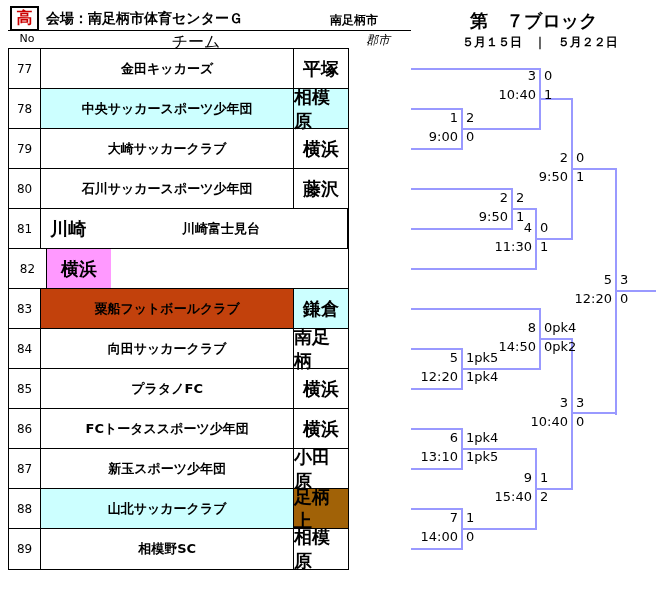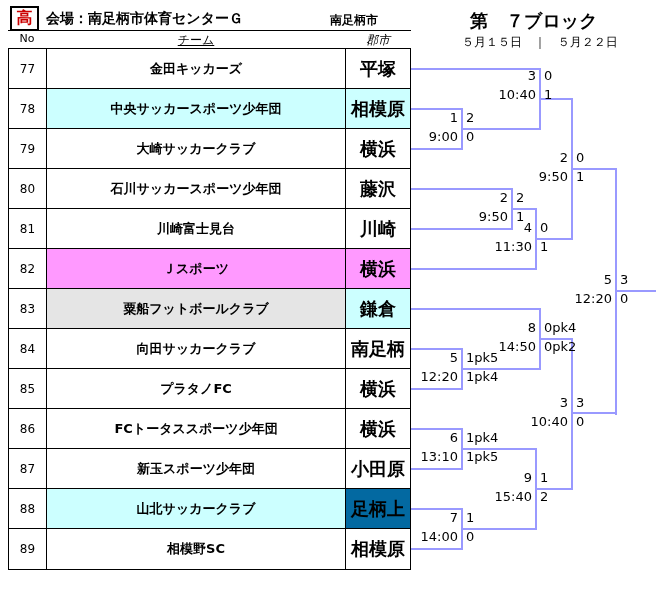--- a/index.html
+++ b/index.html
@@ -9,29 +9,29 @@
     font-family:"DejaVu Sans", sans-serif; color:#000; overflow:hidden;
   }
 
   
   .grade-box { position:absolute; left:10px; top:6px; width:29px; height:25px;
     border:2px solid #000; color:#cc0000; font-weight:bold; font-size:16px;
     display:flex; align-items:center; justify-content:center; background:#fff; }
   .venue-title { position:absolute; left:46px; top:10px; font-size:14px; font-weight:bold; }
   .venue-city  { position:absolute; left:330px; top:12px; font-size:12px; font-weight:bold; }
   .block-title { position:absolute; left:470px; top:9px; font-size:18px; font-weight:bold; }
-  .dates       { position:absolute; left:462px; top:34px; font-size:12px; font-weight:normal; }
+  .dates       { position:absolute; left:462px; top:34px; font-size:12px; font-weight:bold; }
   .header-underline { position:absolute; left:8px; top:30px; width:403px; height:1px; background:#000; }
   .colhdr { position:absolute; top:32px; font-size:11px; text-align:center; }
   .colhdr.no   { left:8px;  width:38px; }
-  .colhdr.team { left:46px; width:300px; font-size:12px;text-decoration:underline; }
+  .colhdr.team { left:46px; width:300px; font-size:16px;text-decoration:underline; }
   .colhdr.city { left:346px; width:64px; font-size:12px;font-style:italic; }
 
   
-  .ttable { position:absolute; left:8px; top:48px; width:403px; border:1px solid #000; background:#fff; }
+  .ttable { position:absolute; left:8px; top:48px; width:341px; border:1px solid #000; background:#fff; }
   .trow { display:flex; height:40px; border-bottom:1px solid #000; }
   .trow:last-child { border-bottom:none; }
   .cell { display:flex; align-items:center; justify-content:center; }
   .cell-no   { width:38px; border-right:1px solid #000; font-size:12px; }
   .cell-team { width:300px; border-right:1px solid #000; font-size:13px; font-weight:bold; }
   .cell-city { width:64px; font-size:18px; font-weight:bold; }
 
   
   .hline { position:absolute; height:2px; background:#9999ff; }
   .vline { position:absolute; width:2px;  background:#9999ff; }
@@ -71,31 +71,30 @@
     <div class="cell cell-team">大崎サッカークラブ</div>
     <div class="cell cell-city">横浜</div>
   </div>
   <div class="trow">
     <div class="cell cell-no">80</div>
     <div class="cell cell-team">石川サッカースポーツ少年団</div>
     <div class="cell cell-city">藤沢</div>
   </div>
   <div class="trow">
     <div class="cell cell-no">81</div>
+    <div class="cell cell-city">川崎</div>
     <div class="cell cell-team">川崎富士見台</div>
-    <div class="cell cell-city">川崎</div>
   </div>
   <div class="trow">
     <div class="cell cell-no">82</div>
-    <div class="cell cell-team" style="background: rgb(255, 153, 255);">Ｊスポーツ</div>
     <div class="cell cell-city" style="background: rgb(255, 153, 255);">横浜</div>
   </div>
   <div class="trow">
     <div class="cell cell-no">83</div>
-    <div class="cell cell-team" style="background: #e5e5e5;">粟船フットボールクラブ</div>
+    <div class="cell cell-team" style="background: #c2410c;">粟船フットボールクラブ</div>
     <div class="cell cell-city" style="background: rgb(204, 255, 255);">鎌倉</div>
   </div>
   <div class="trow">
     <div class="cell cell-no">84</div>
     <div class="cell cell-team">向田サッカークラブ</div>
     <div class="cell cell-city">南足柄</div>
   </div>
   <div class="trow">
     <div class="cell cell-no">85</div>
     <div class="cell cell-team">プラタノFC</div>
@@ -107,21 +106,21 @@
     <div class="cell cell-city">横浜</div>
   </div>
   <div class="trow">
     <div class="cell cell-no">87</div>
     <div class="cell cell-team">新玉スポーツ少年団</div>
     <div class="cell cell-city">小田原</div>
   </div>
   <div class="trow">
     <div class="cell cell-no">88</div>
     <div class="cell cell-team" style="background: rgb(204, 255, 255);">山北サッカークラブ</div>
-    <div class="cell cell-city" style="background: #0369a1;">足柄上</div>
+    <div class="cell cell-city" style="background: #a16207;">足柄上</div>
   </div>
   <div class="trow">
     <div class="cell cell-no">89</div>
     <div class="cell cell-team">相模野SC</div>
     <div class="cell cell-city">相模原</div>
   </div>
 </div>
 
 <div>
 

